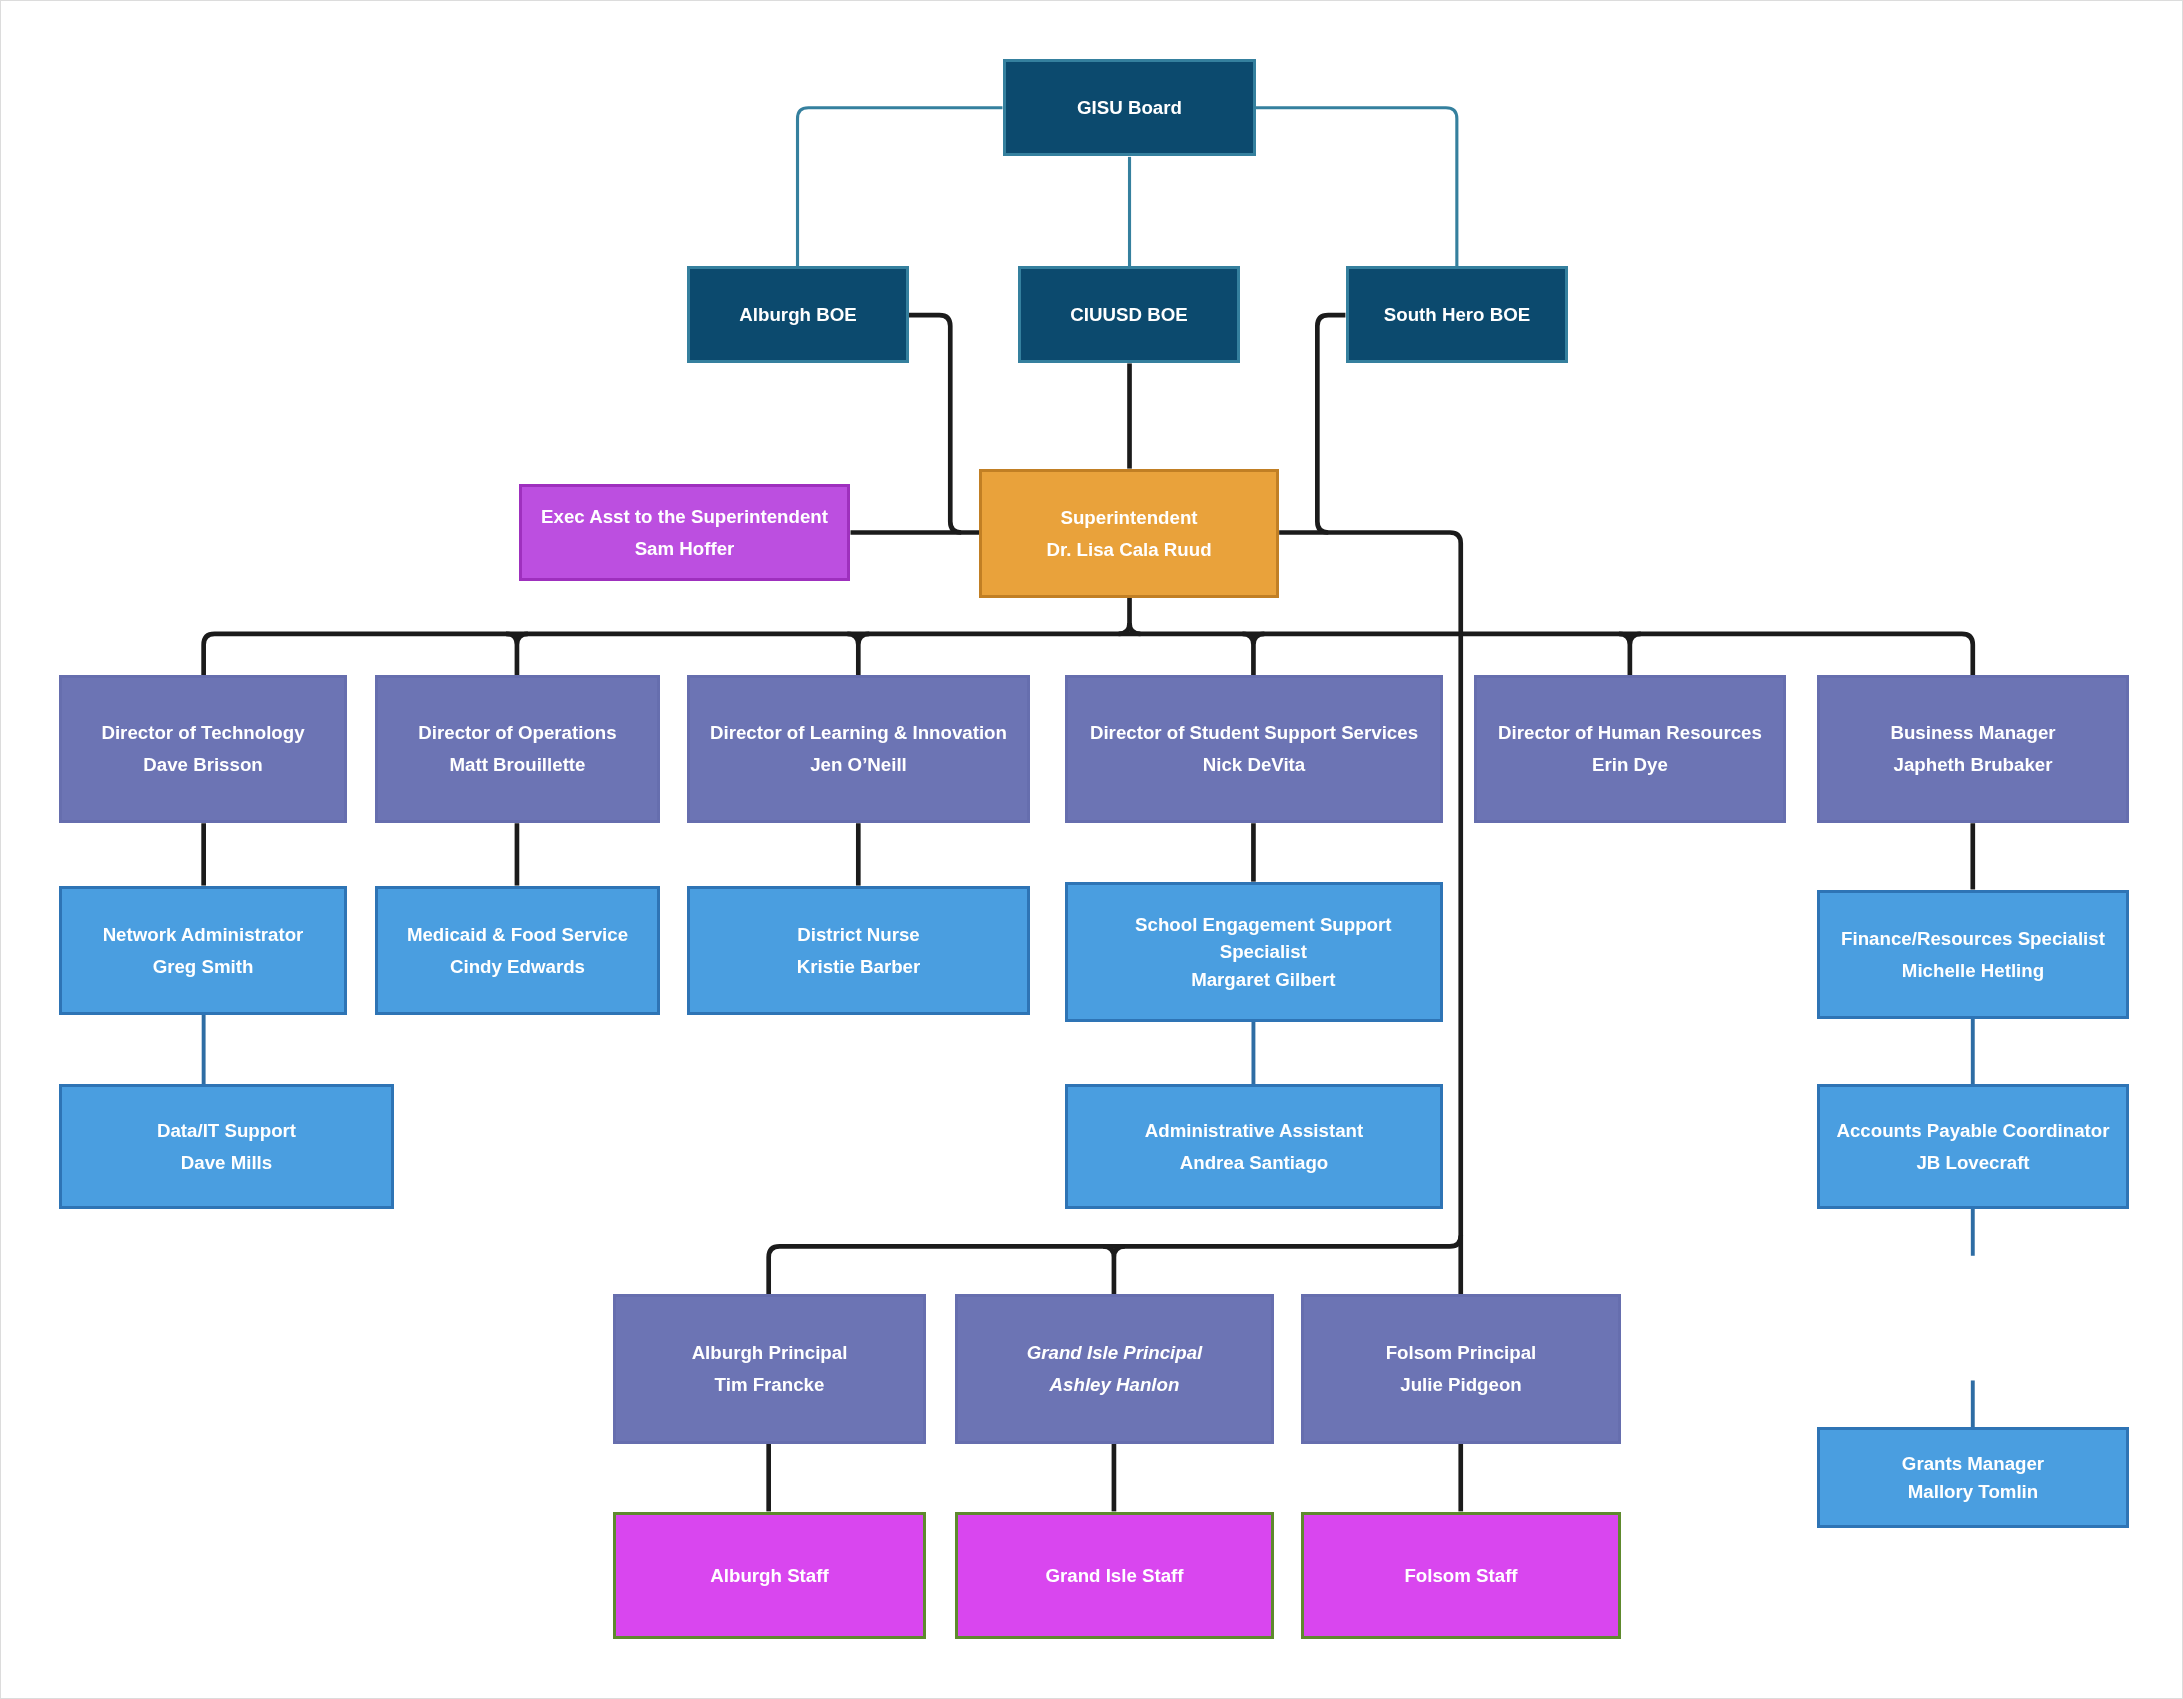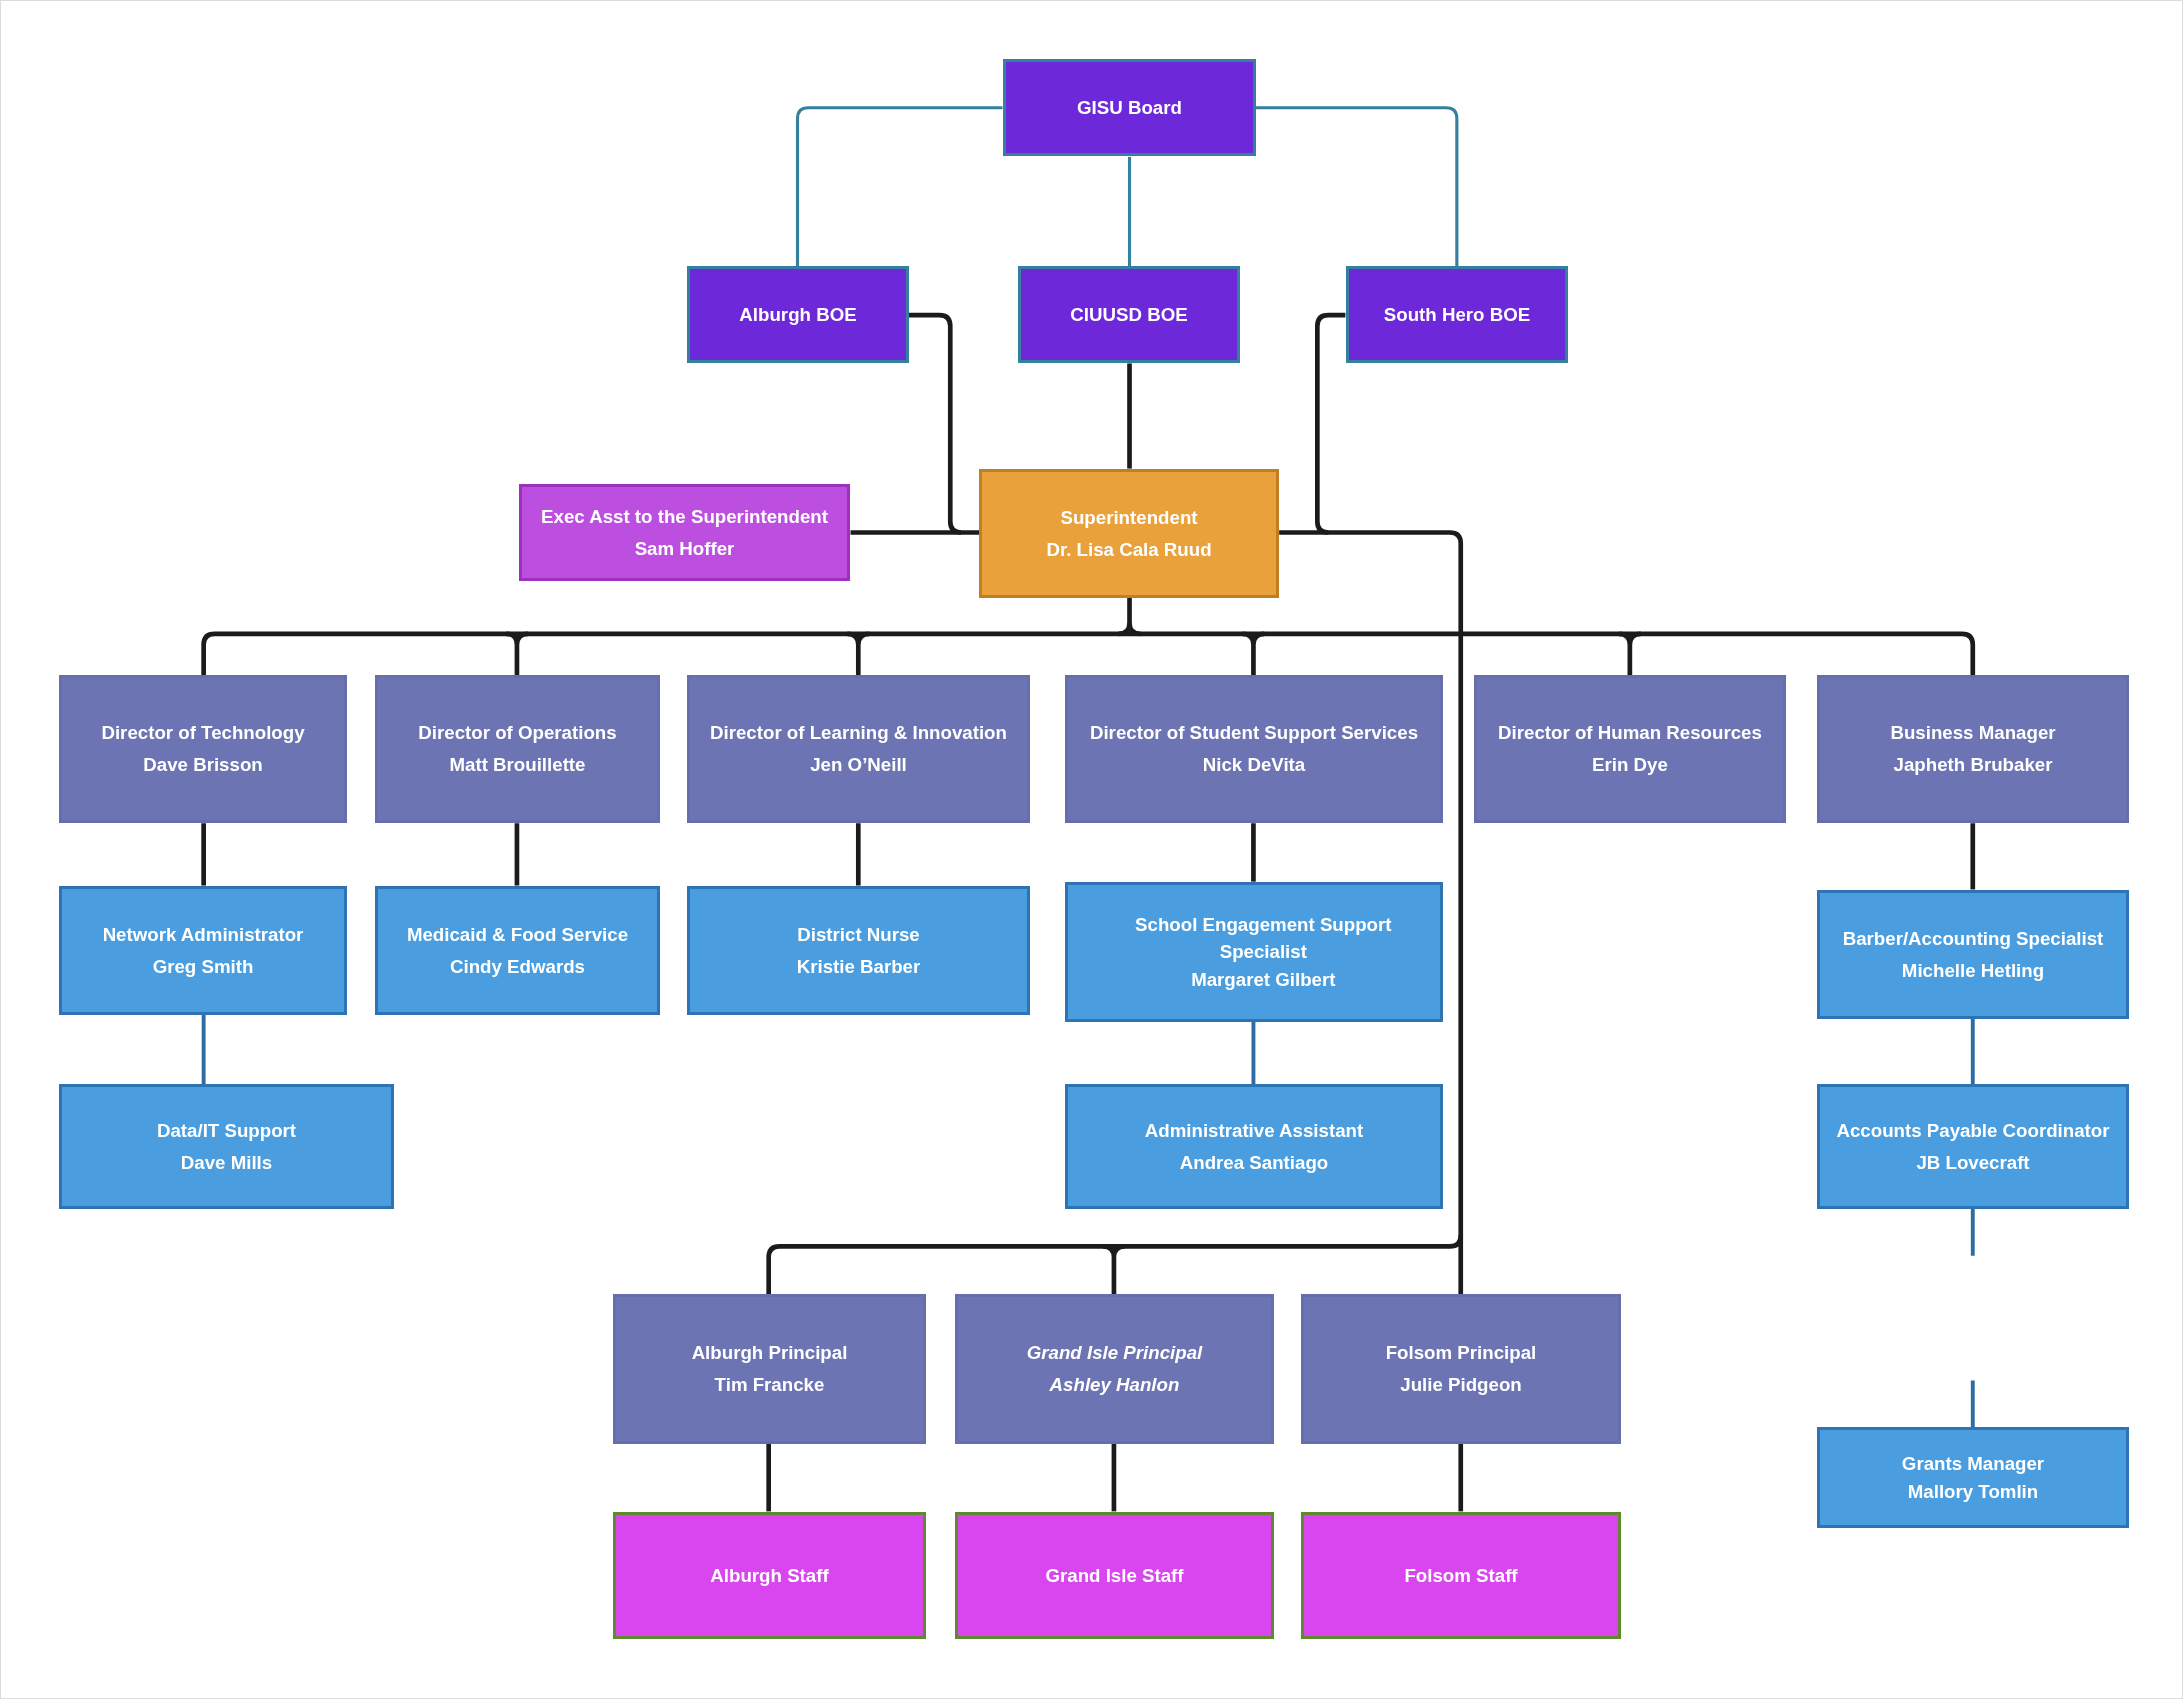--- a/index.html
+++ b/index.html
@@ -8,21 +8,21 @@
     font-family:"Liberation Sans",sans-serif;overflow:hidden;
   }
   .canvas{position:absolute;inset:0;border:0.8px solid #dcdcdc;box-sizing:border-box;}
   svg.wires{position:absolute;left:0;top:0;}
   .node{
     position:absolute;display:flex;flex-direction:column;justify-content:center;align-items:center;
     text-align:center;color:#ffffff;font-weight:700;font-size:18.7px;line-height:1.7;
     padding:0 9.4px;box-sizing:border-box;border:3.9px solid transparent;
   }
   .node span{display:block;}
-  .c-teal   {background:#6d28d9;border-color:#35809E;}
+  .c-teal   {background:#0c4a6e;border-color:#35809E;}
   .c-orange {background:#E9A23B;border-color:#C17F24;}
   .c-magenta{background:#BC4FE0;border-color:#9E30BE;}
   .c-purple {background:#6C74B4;border-color:#666EAE;}
   .c-blue   {background:#4A9EE0;border-color:#2E74B5;}
   .c-green  {background:#d946ef;border-color:#5E8A2D;}
 
   #n-gisu        {left:1002px;top:58px;  width:253px;height:97px;}
   #n-alburgh-boe {left:686px; top:265px; width:222px;height:97px;}
   #n-ciuusd-boe  {left:1017px;top:265px; width:222px;height:97px;}
   #n-southhero-boe{left:1345px;top:265px;width:222px;height:97px;}
@@ -159,21 +159,21 @@
   </div>
   <div class="node c-blue" id="n-nurse">
     <span>District Nurse</span>
     <span>Kristie Barber</span>
   </div>
   <div class="node c-blue" id="n-engagement">
     <span>School Engagement Support Specialist</span>
     <span>Margaret Gilbert</span>
   </div>
   <div class="node c-blue" id="n-finance">
-    <span>Barber/Accounting Specialist</span>
+    <span>Finance/Resources Specialist</span>
     <span>Michelle Hetling</span>
   </div>
 
   <div class="node c-blue" id="n-datait">
     <span>Data/IT Support</span>
     <span>Dave Mills</span>
   </div>
   <div class="node c-blue" id="n-adminasst">
     <span>Administrative Assistant</span>
     <span>Andrea Santiago</span>

